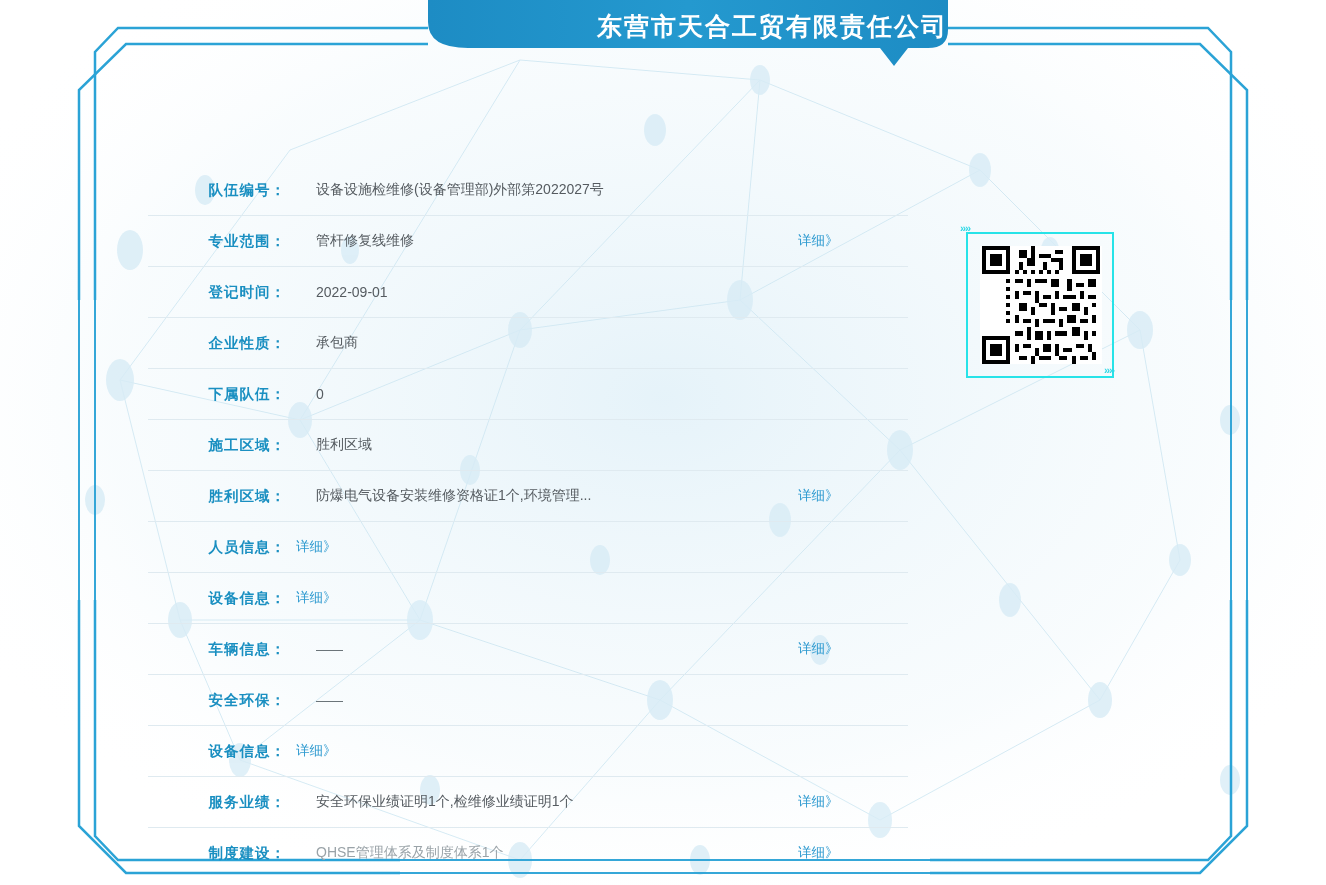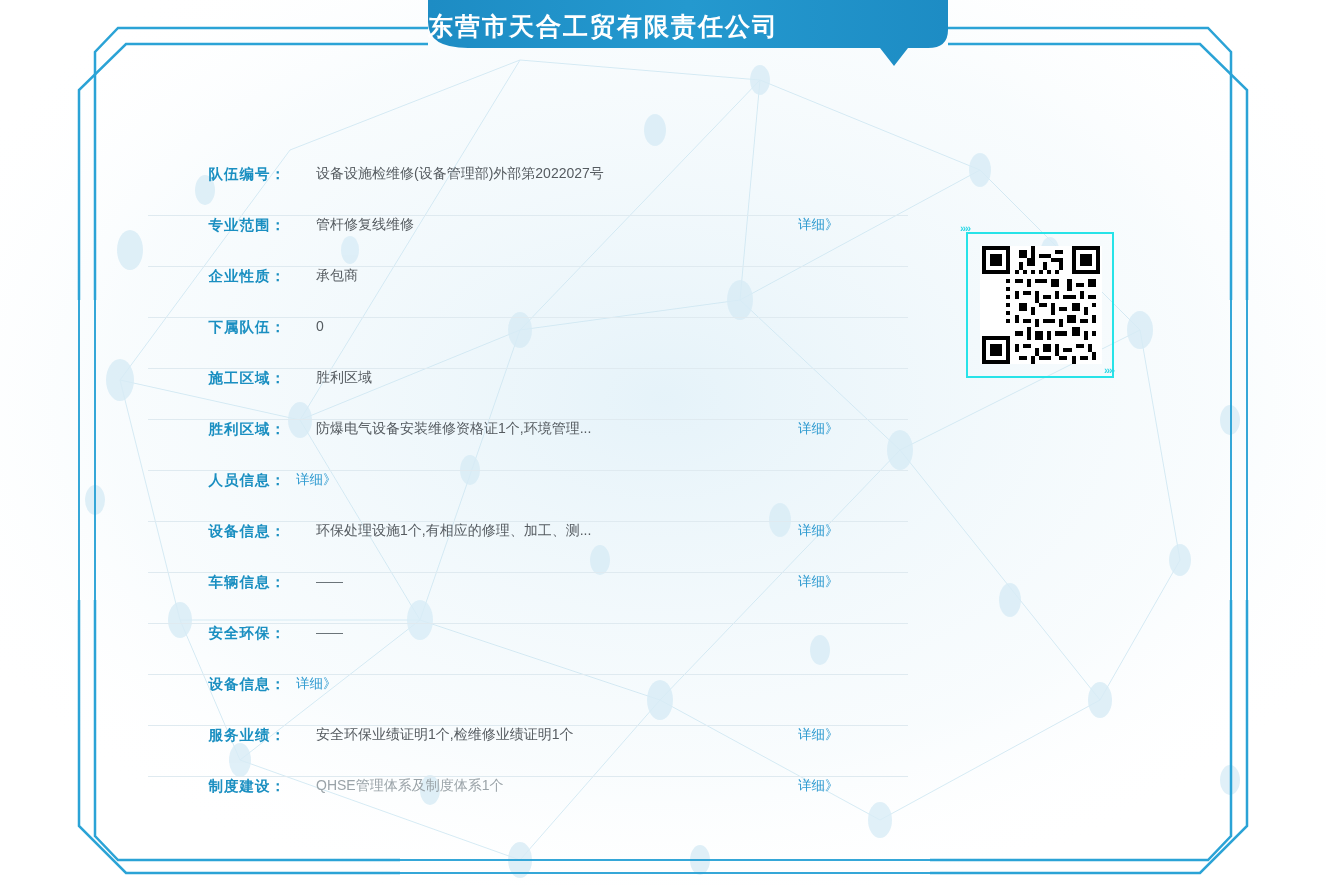--- a/index.html
+++ b/index.html
@@ -44,41 +44,42 @@
   .title-banner .banner-shape {
     position: absolute;
     left: 0; top: 0;
     width: 520px; height: 72px;
   }
   .title-text {
     position: absolute;
     left: 0;
     top: 10px;
     width: 520px;
-    text-align: left;
+    text-align: right;
     color: #ffffff;
     font-size: 25px;
     font-weight: bold;
     letter-spacing: 2px;
     z-index: 4;
   }
 
   
   .info-table {
     position: absolute;
     left: 148px;
     top: 165px;
     width: 760px;
     z-index: 3;
   }
   .info-row {
     position: relative;
     height: 50px;
     border-bottom: 1px solid #dfeaf0;
     display: flex;
+    align-items: center;
   }
   .info-row:last-child {
     border-bottom: none;
   }
   .info-label {
     width: 148px;
     text-align: right;
     padding-right: 10px;
     color: #1a8fc1;
     font-size: 14.5px;
@@ -364,20 +365,25 @@
     <div class="info-value">设备设施检维修(设备管理部)外部第2022027号</div>
     <div class="detail-link hidden">详细》</div>
   </div>
 
   <div class="info-row">
     <div class="info-label">专业范围：</div>
     <div class="info-value">管杆修复线维修</div>
     <div class="detail-link">详细》</div>
   </div>
 
+  <div class="info-row">
+    <div class="info-label">登记时间：</div>
+    <div class="info-value">2022-09-01</div>
+    <div class="detail-link hidden">详细》</div>
+  </div>
 
   <div class="info-row">
     <div class="info-label">企业性质：</div>
     <div class="info-value">承包商</div>
     <div class="detail-link hidden">详细》</div>
   </div>
 
   <div class="info-row">
     <div class="info-label">下属队伍：</div>
     <div class="info-value">0</div>
@@ -396,21 +402,20 @@
     <div class="detail-link">详细》</div>
   </div>
 
   <div class="info-row">
     <div class="info-label">人员信息：</div>
     <div class="detail-link">详细》</div>
   </div>
 
   <div class="info-row">
     <div class="info-label">设备信息：</div>
-    <div class="info-value">环保处理设施1个,有相应的修理、加工、测...</div>
     <div class="detail-link">详细》</div>
   </div>
 
   <div class="info-row">
     <div class="info-label">车辆信息：</div>
     <div class="info-value dash">——</div>
     <div class="detail-link">详细》</div>
   </div>
 
   <div class="info-row">

